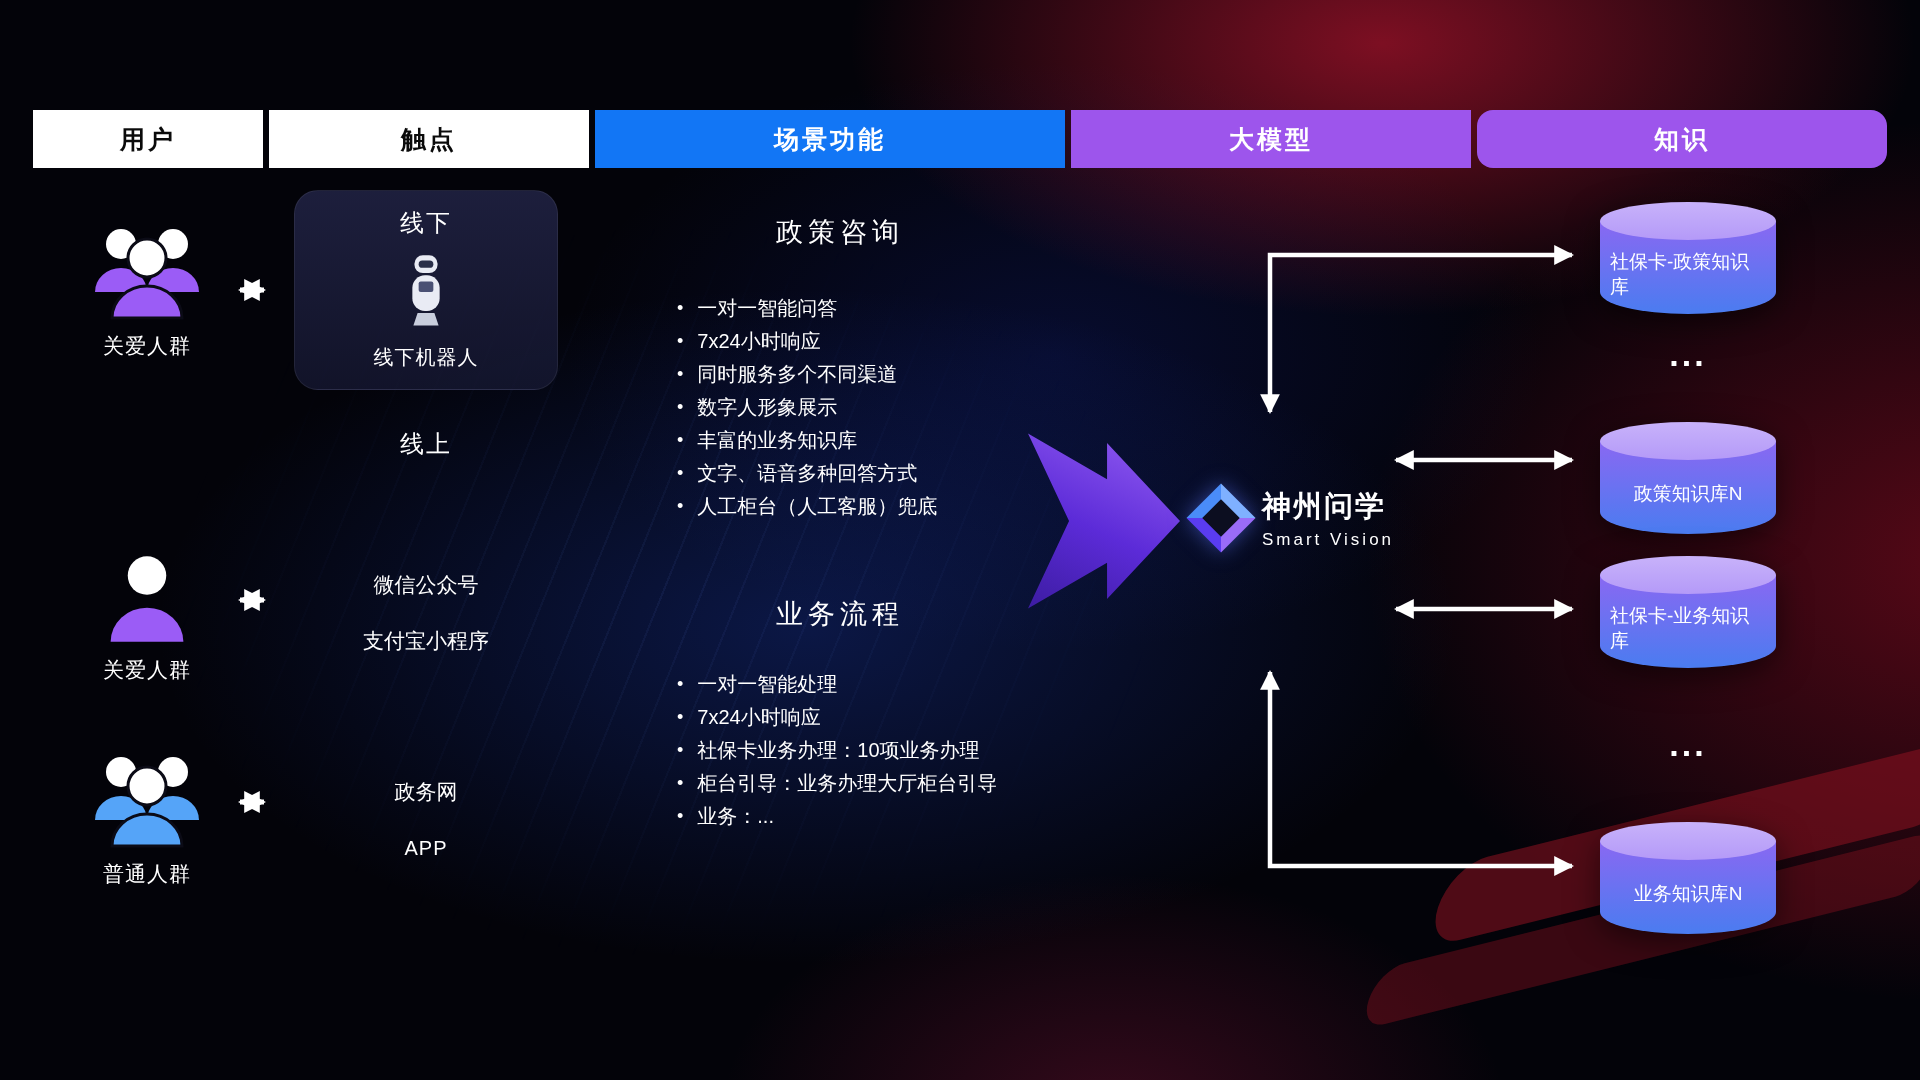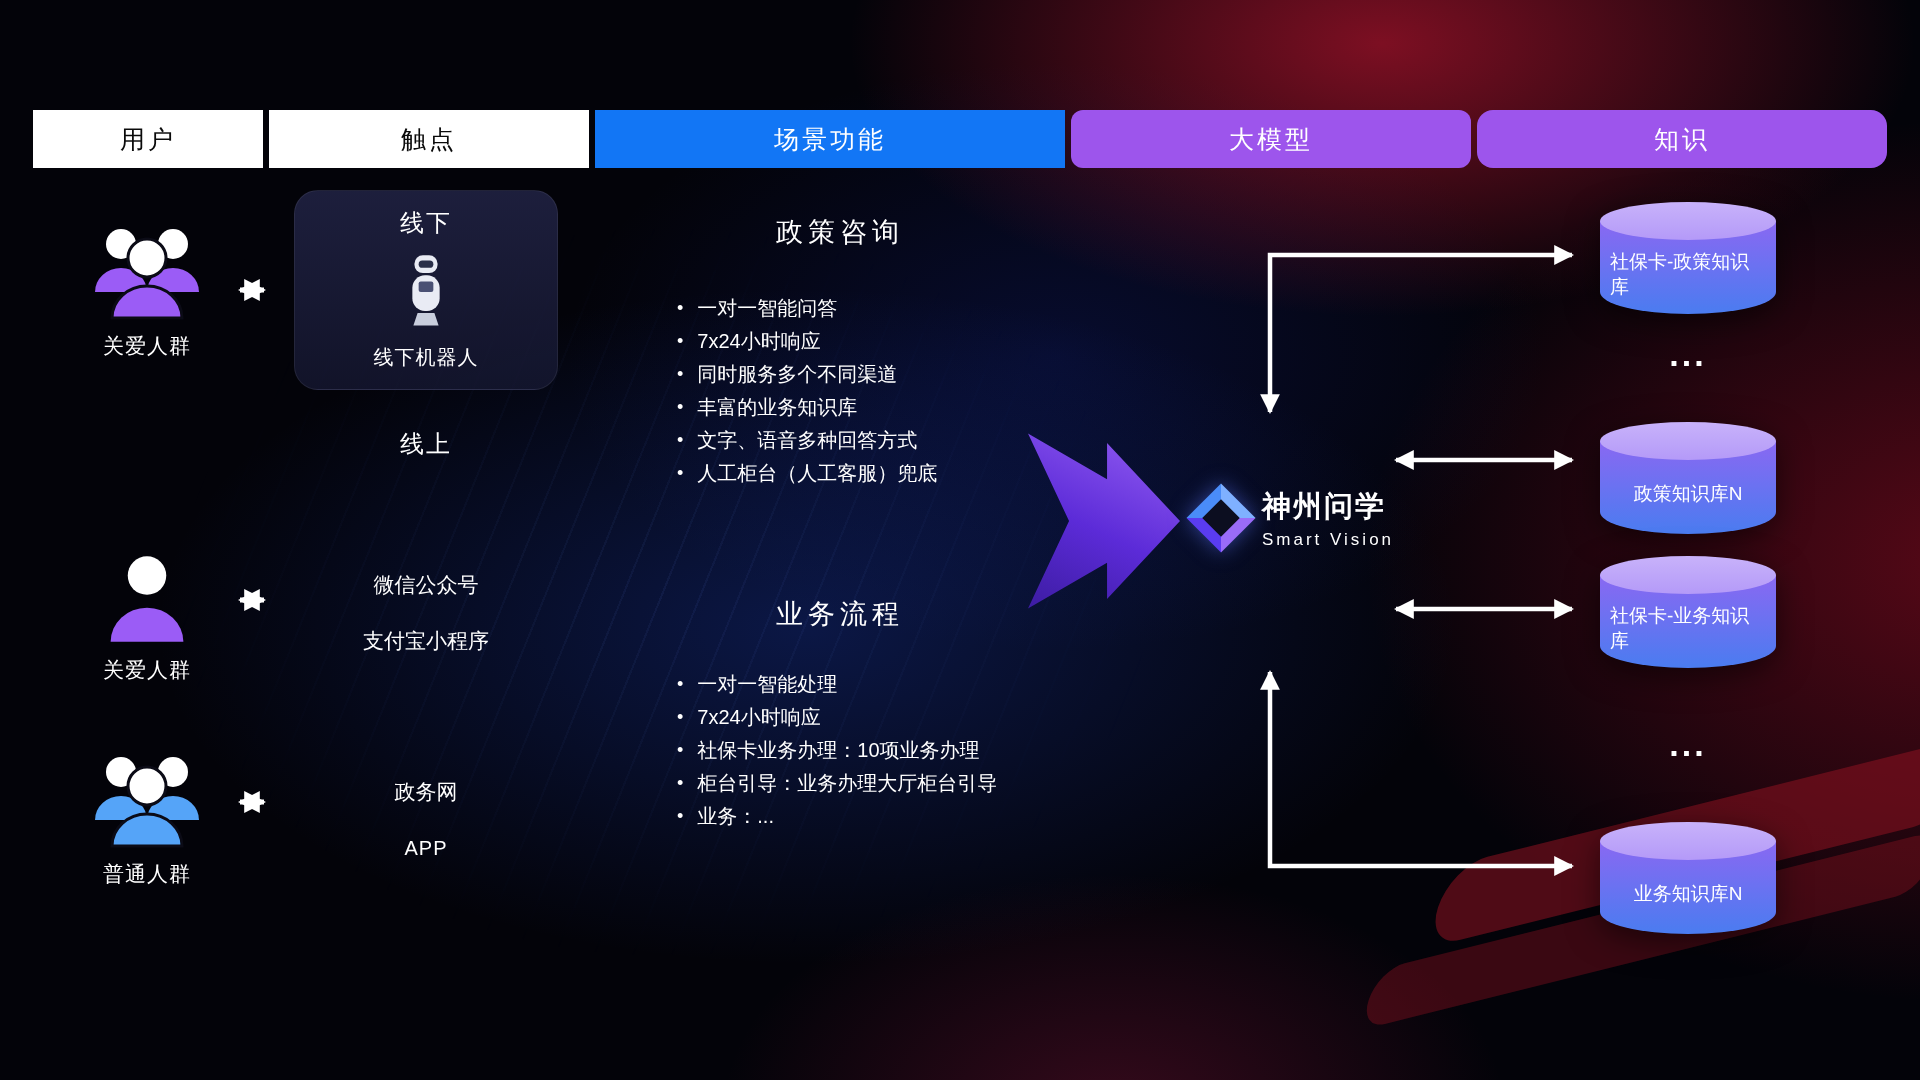--- a/index.html
+++ b/index.html
@@ -25,28 +25,28 @@
   .bg-swoosh .band1, .bg-swoosh .band2 { position:absolute; background:#8e1220; border-radius:60px;
     transform: rotate(-14deg) skewX(-32deg); }
   .bg-swoosh .band1 { left:60px; top:30px; width:540px; height:74px; opacity:.55; }
   .bg-swoosh .band2 { left:-10px; top:128px; width:580px; height:54px; opacity:.4; }
 
   svg.connectors { position:absolute; inset:0; z-index:1; pointer-events:none; }
   .layer { position:absolute; inset:0; z-index:2; }
 
   
   .hdr { position:absolute; top:110px; height:58px; display:flex; align-items:center; justify-content:center;
-    font-size:25px; font-weight:normal; letter-spacing:3px; }
+    font-size:25px; font-weight:bold; letter-spacing:3px; }
   .hdr-white  { background:#ffffff; color:#0a0a0a; }
   .hdr-blue   { background:var(--header-blue); color:#fff; }
   .hdr-purple { background:var(--header-purple); color:#fff; }
   #h-users  { left:33px;   width:230px; }
   #h-touch  { left:269px;  width:320px; }
   #h-func   { left:595px;  width:470px; }
-  #h-model  { left:1071px; width:400px;border-radius:12px; }
+  #h-model  { left:1071px; width:400px; }
   #h-know   { left:1477px; width:410px;border-radius:16px; }
 
   
   .user { position:absolute; width:170px; display:flex; flex-direction:column; align-items:center; gap:12px;justify-content:center; }
   .user .ulabel { color:#fff; font-size:21px; letter-spacing:1px; }
   #user1 { left:62px; top:220px; }
   #user2 { left:62px; top:552px; }
   #user3 { left:62px; top:748px; }
 
   
@@ -189,20 +189,21 @@
     <div class="tp-item" id="tp-wechat">微信公众号</div>
     <div class="tp-item" id="tp-alipay">支付宝小程序</div>
     <div class="tp-item" id="tp-gov">政务网</div>
     <div class="tp-item" id="tp-app">APP</div>
 
     <div class="sec-title" id="t-policy">政策咨询</div>
     <ul class="blist" id="list-policy">
       <li>一对一智能问答</li>
       <li>7x24小时响应</li>
       <li>同时服务多个不同渠道</li>
+      <li>数字人形象展示</li>
       <li>丰富的业务知识库</li>
       <li>文字、语音多种回答方式</li>
       <li>人工柜台（人工客服）兜底</li>
     </ul>
 
     <div class="sec-title" id="t-process">业务流程</div>
     <ul class="blist" id="list-process">
       <li>一对一智能处理</li>
       <li>7x24小时响应</li>
       <li>社保卡业务办理：10项业务办理</li>

